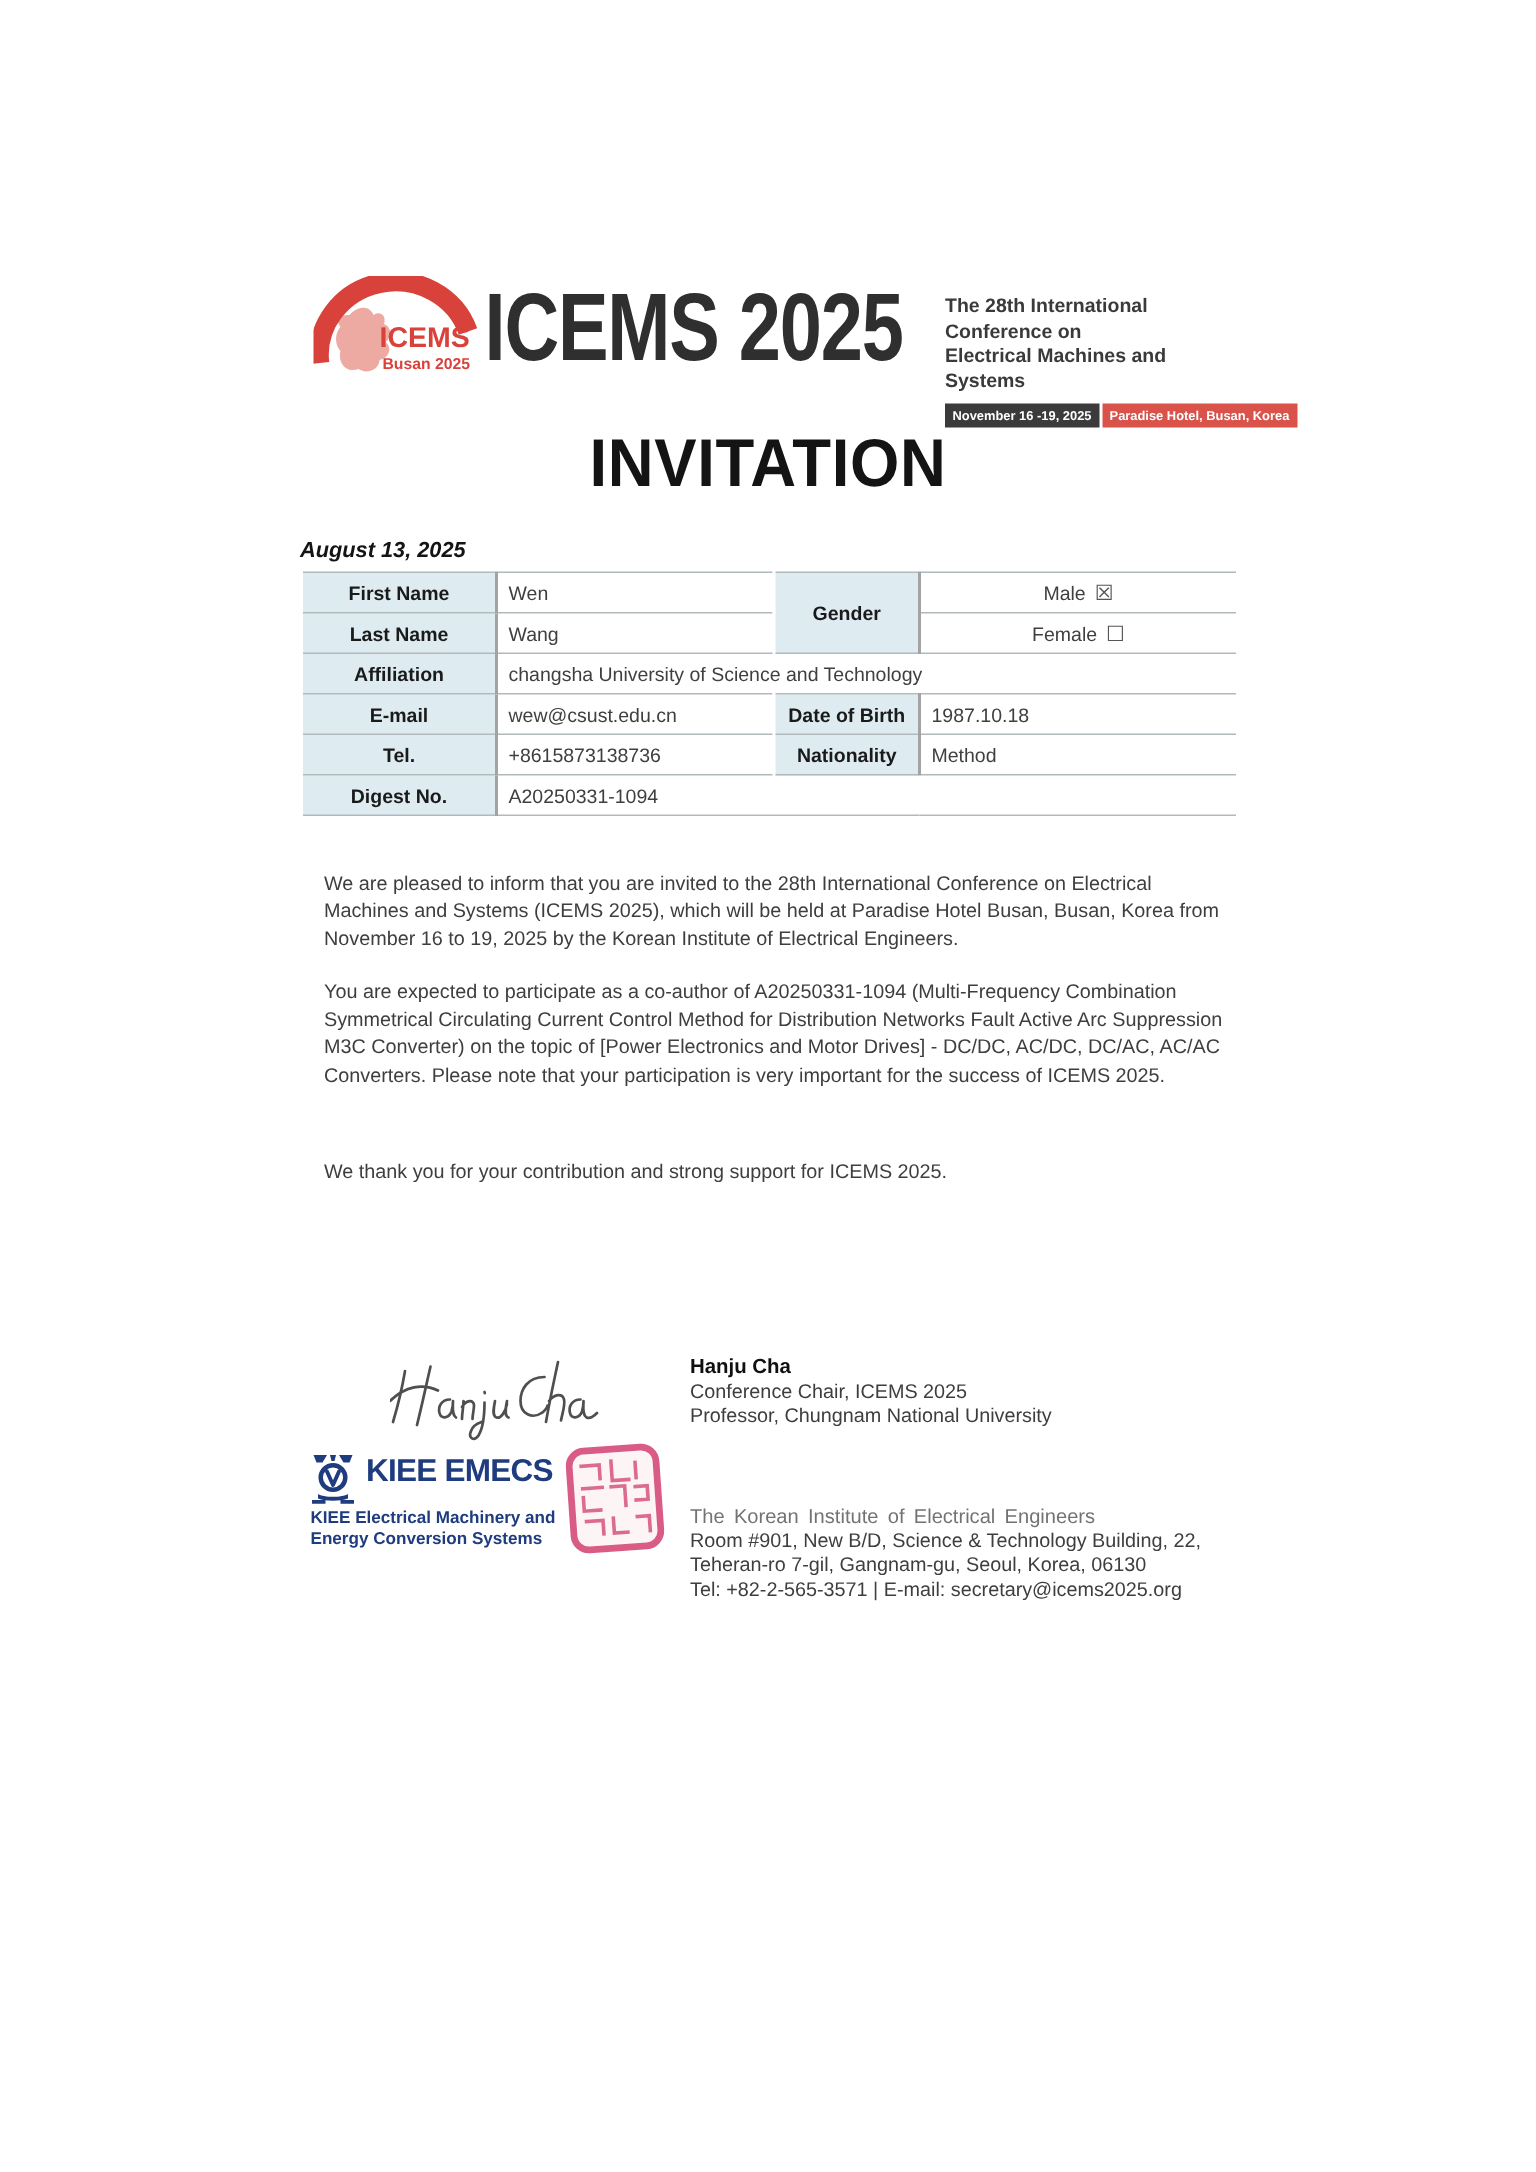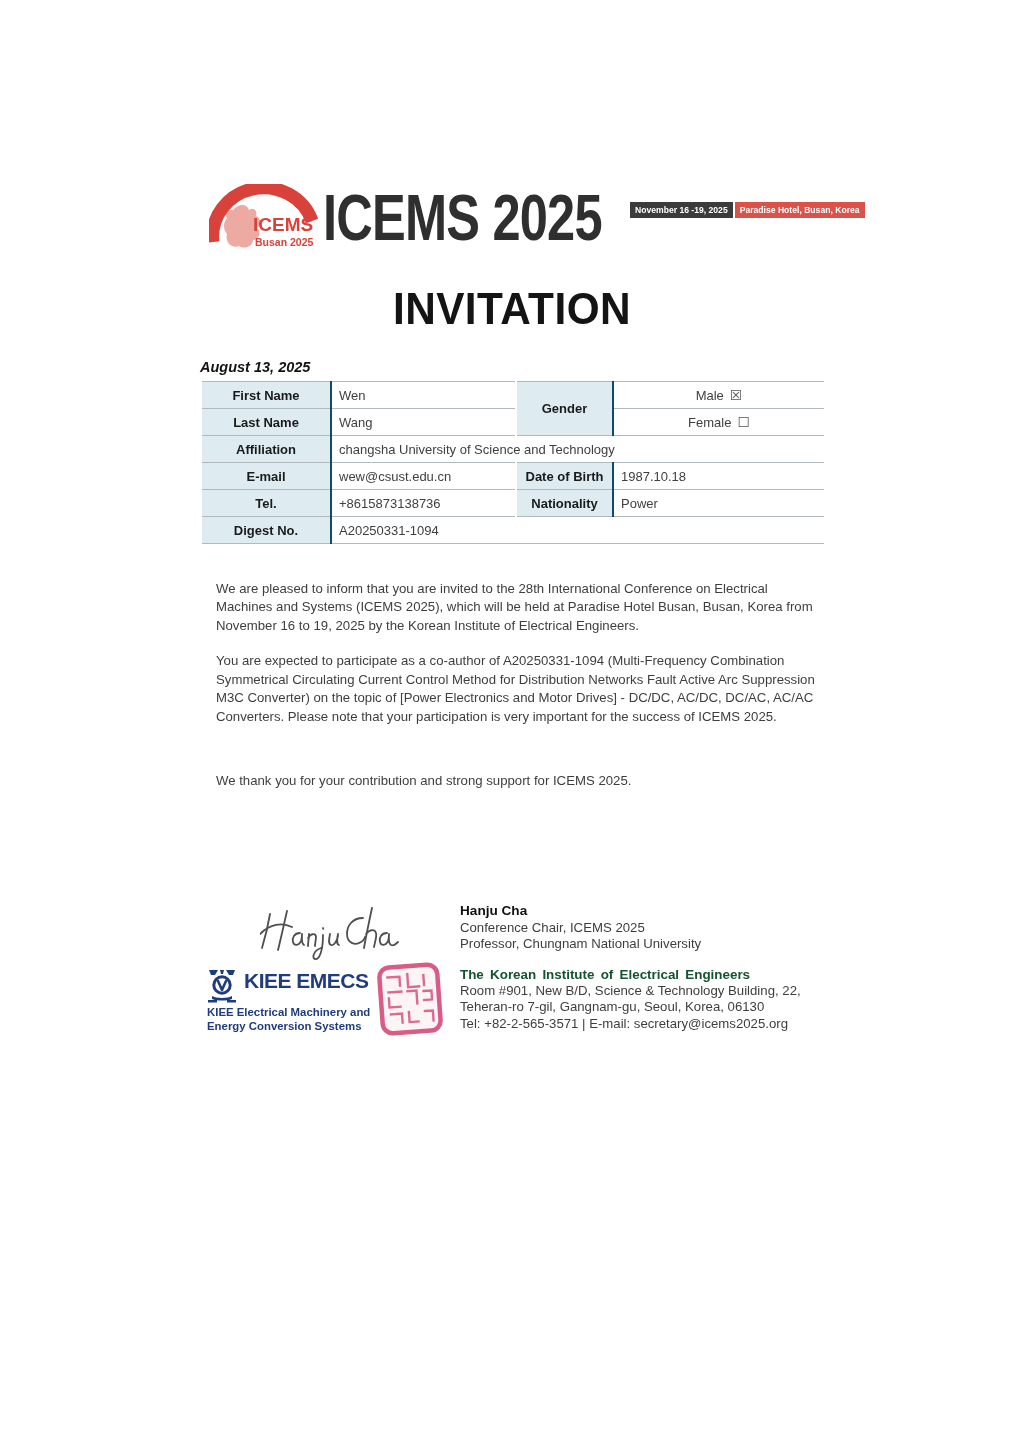--- a/index.html
+++ b/index.html
@@ -45,21 +45,21 @@
     border-collapse: collapse; table-layout: fixed;
   }
   .info-table td {
     height: 26px; font-size: 13px; padding: 0; vertical-align: middle;
     border-top: 1px solid var(--table-border, #b2b9bd);
   }
   .info-table tr.last td { border-bottom: 1px solid var(--table-border, #b2b9bd); }
   .info-table td.lbl {
     background: var(--table-label-bg, #deecf2);
     font-weight: bold; text-align: center; color: #1a1a1a;
-    border-left: 2px solid #ffffff; border-right: 2px solid #0c4a6e;
+    border-left: 2px solid #ffffff; border-right: 2px solid #a3a3a3;
   }
   .info-table td.val { color: #3f3f3f; padding-left: 7px; text-align: left; }
   .info-table td.val.center { text-align: center; padding-left: 0; }
   .cbx { margin-left: 6px; font-size: 14px; color: #555555; }
 
   
   .letter {
     position: absolute; left: 200px; top: 577px; width: 636px;
     color: var(--body-text, #3e3e3e); font-size: 13.2px; line-height: 1.4;
   }
@@ -74,37 +74,41 @@
   .signer { position: absolute; left: 460px; top: 903px; font-size: 13.2px; color: #3e3e3e; line-height: 1.23; }
   .signer .name { font-weight: bold; color: #101010; font-size: 13.6px; }
 
   
   .kiee { position: absolute; left: 207px; top: 969px; }
   .kiee-top { display: flex; align-items: flex-start; gap: 7px; }
   .kiee-text { font-size: 21px; font-weight: bold; color: var(--kiee-blue, #1f3c7e); letter-spacing: -0.5px; }
   .kiee-sub { margin-top: 2px; font-size: 11.4px; font-weight: bold; color: var(--kiee-blue, #1f3c7e); line-height: 1.25; }
   .seal-svg { position: absolute; left: 377px; top: 961px; }
   .institute { position: absolute; left: 460px; top: 967px; font-size: 13.2px; color: #3e3e3e; line-height: 1.22; }
-  .institute .iname { font-weight: bold; color: #14532d; font-size: 13.4px; word-spacing: 2.5px; }
+  .institute .iname { font-weight: normal; color: #737373; font-size: 13.4px; word-spacing: 2.5px; margin-top: 36px; }
 </style>
 </head>
 <body>
 
 <div class="page">
 
   <svg class="logo-svg" width="114" height="68" viewBox="0 0 114 68">
     <path d="M24,26 C30,19 38,20 40,26 C44,23 49,26 47,32 C52,34 53,40 48,44 C53,48 50,55 44,56 C44,62 36,66 30,62 C22,65 16,58 18,50 C14,46 14,38 18,34 C14,28 18,26 24,26 Z" fill="var(--logo-map-pink, #edaaa3)"></path>
     <path d="M4,58 A51 49 0 0 1 103,37" stroke="var(--accent-red, #d8423a)" stroke-width="13" fill="none"></path>
     <text x="44" y="47" font-size="19" font-weight="bold" fill="var(--accent-red, #d8423a)">ICEMS</text>
     <text x="46" y="62" font-size="10.5" font-weight="bold" fill="var(--accent-red, #d8423a)">Busan 2025</text>
   </svg>
 
   <div class="brand-title">ICEMS 2025</div>
 
   <div class="header-right">
+    <div class="tagline">
+      <div>The 28th International Conference on</div>
+      <div>Electrical Machines and Systems</div>
+    </div>
     <div class="badges">
       <span class="badge dark">November 16 -19, 2025</span>
       <span class="badge red">Paradise Hotel, Busan, Korea</span>
     </div>
   </div>
 
   <div class="invitation-title">INVITATION</div>
   <div class="date-line">August 13, 2025</div>
 
   <table class="info-table">
@@ -137,21 +141,21 @@
     <tr>
       <td class="lbl">E-mail</td>
       <td class="val">wew@csust.edu.cn</td>
       <td class="lbl">Date of Birth</td>
       <td class="val">1987.10.18</td>
     </tr>
     <tr>
       <td class="lbl">Tel.</td>
       <td class="val">+8615873138736</td>
       <td class="lbl">Nationality</td>
-      <td class="val">Power</td>
+      <td class="val">Method</td>
     </tr>
     <tr class="last">
       <td class="lbl">Digest No.</td>
       <td class="val" colspan="3">A20250331-1094</td>
     </tr>
   </tbody>
     </table>
 
   <div class="letter">
     <p class="p1">We are pleased to inform that you are invited to the 28th International Conference on Electrical Machines and Systems (ICEMS 2025), which will be held at Paradise Hotel Busan, Busan, Korea from November 16 to 19, 2025 by the Korean Institute of Electrical Engineers.</p>

